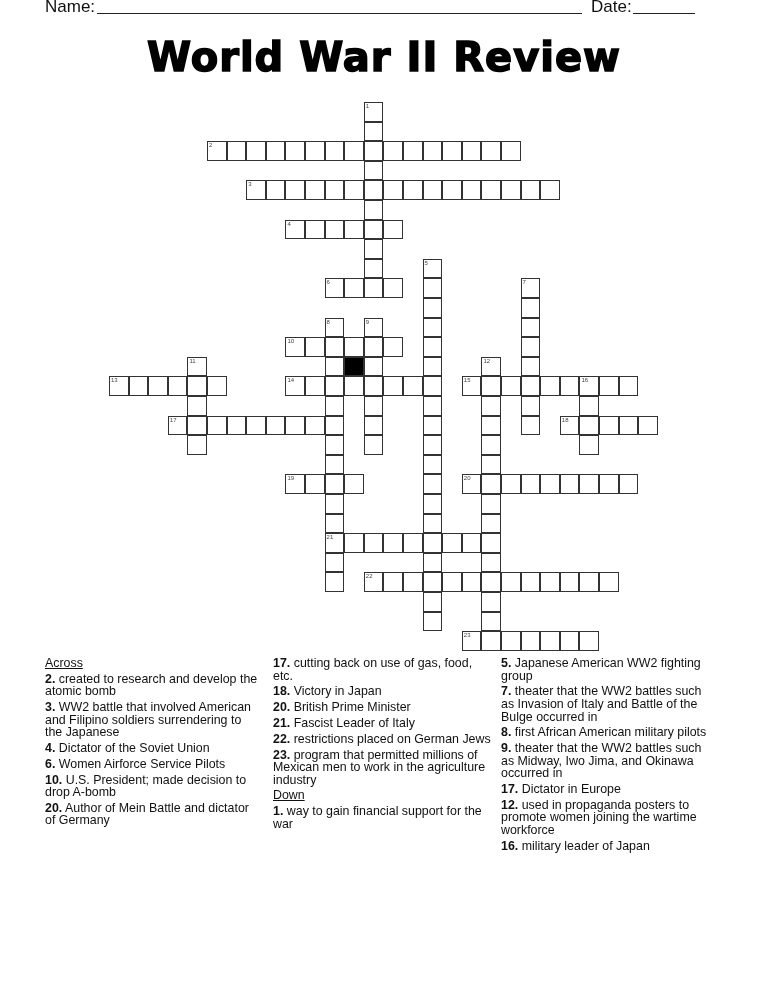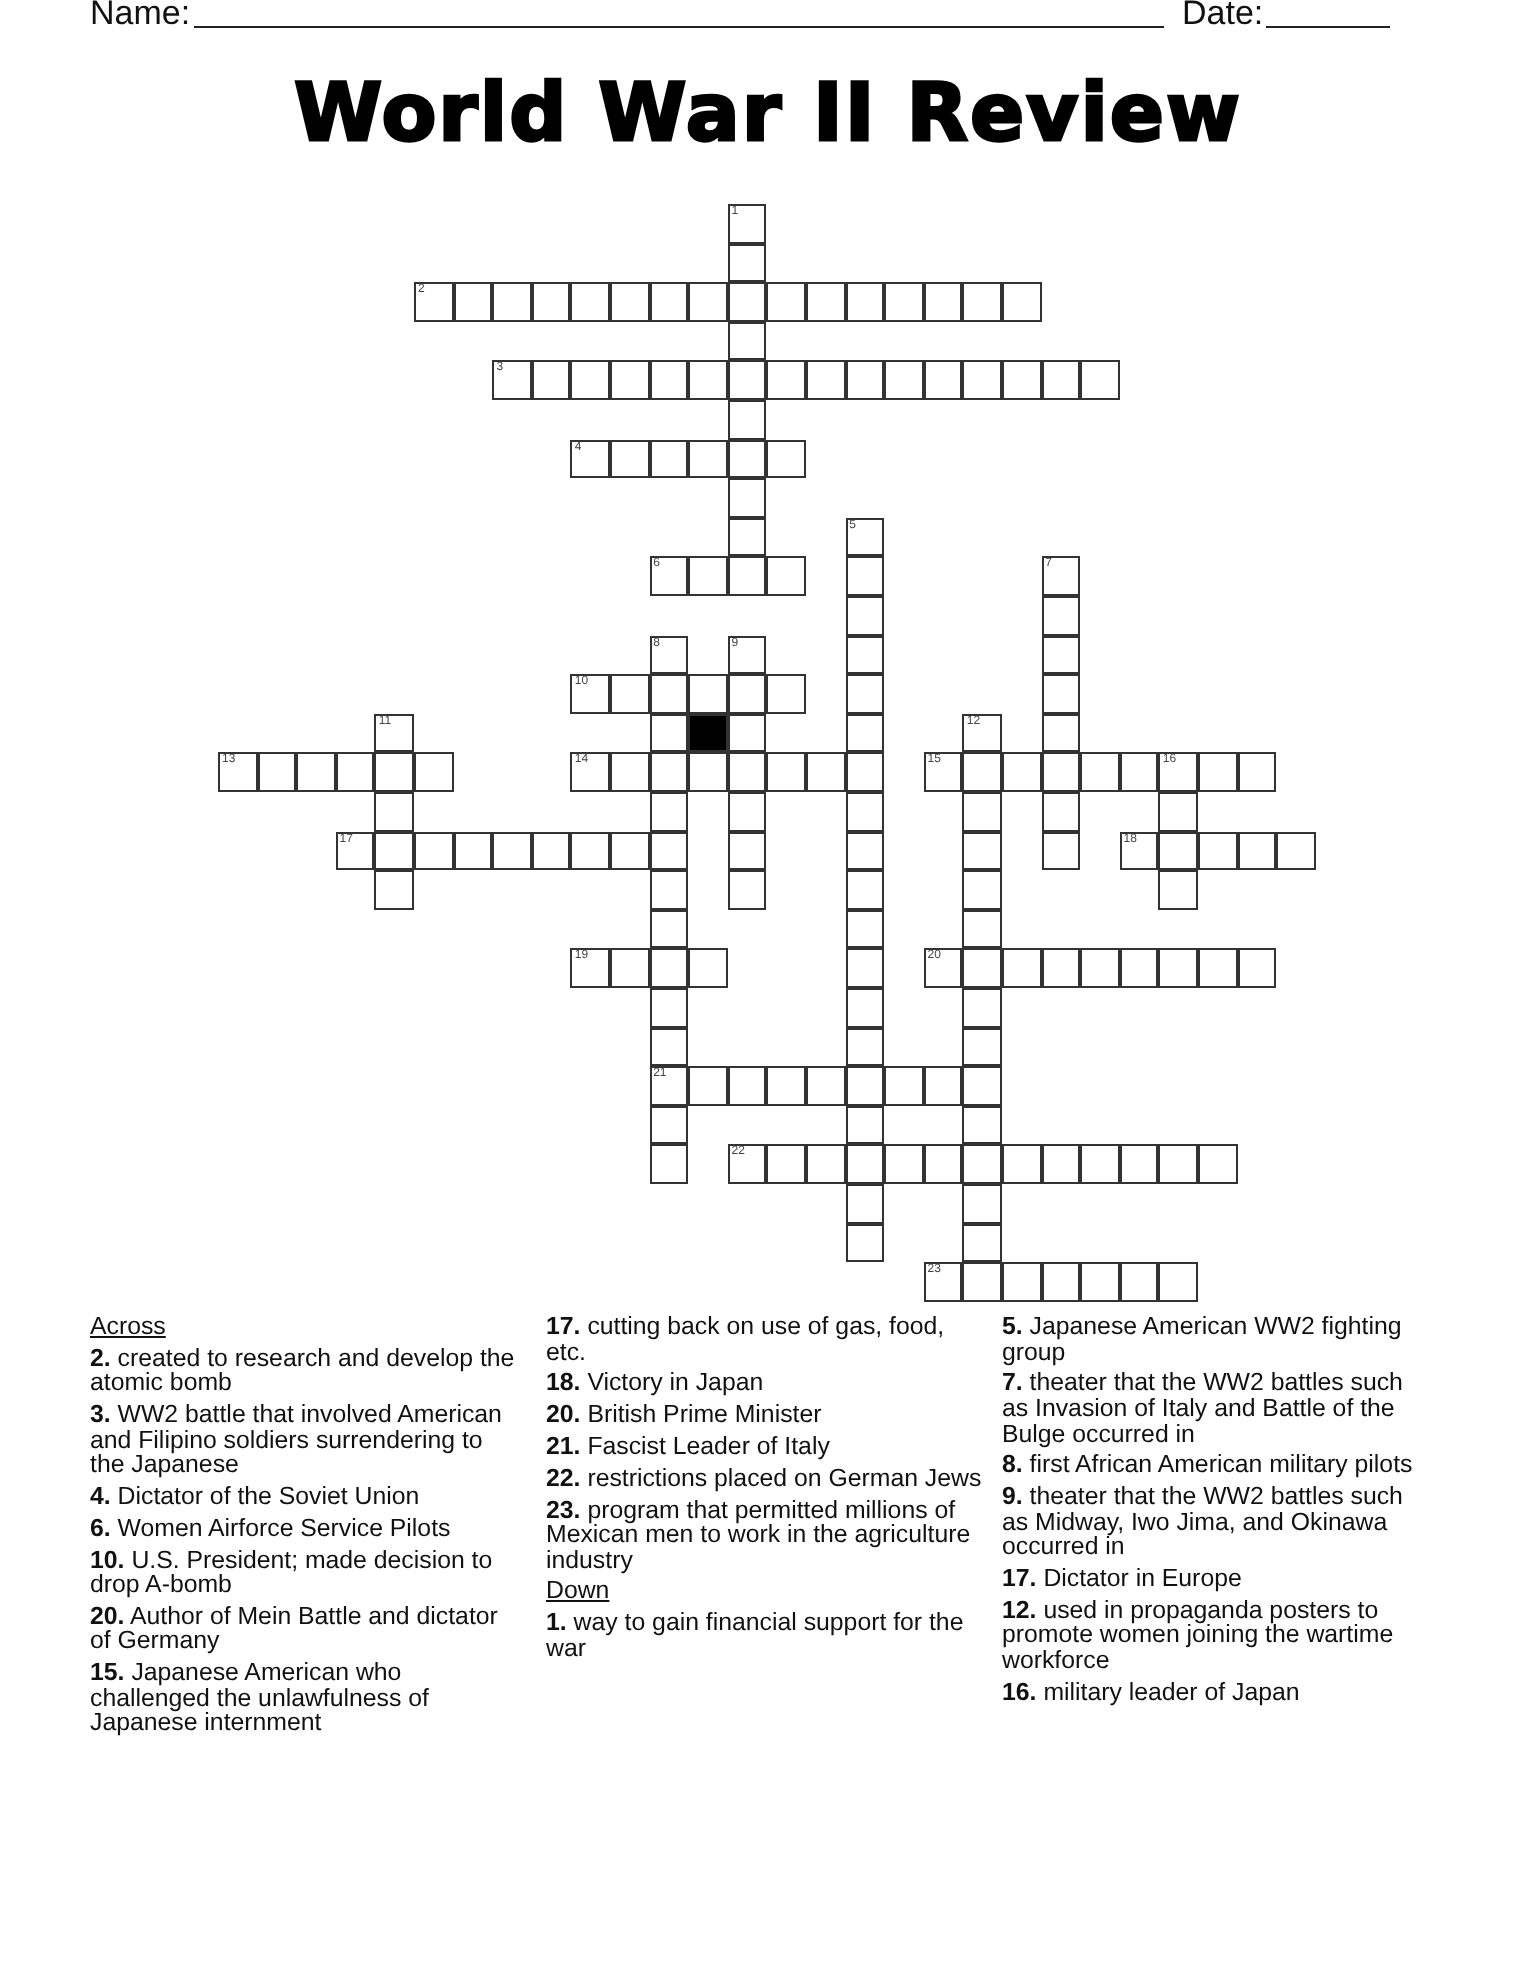--- a/index.html
+++ b/index.html
@@ -276,21 +276,20 @@
   </div>
 
 <div class="clues" id="col1">
   <div class="heading">Across</div>
   <div class="clue"><b>2.</b> <span>created to research and develop the atomic bomb</span></div>
   <div class="clue"><b>3.</b> <span>WW2 battle that involved American and Filipino soldiers surrendering to the Japanese</span></div>
   <div class="clue"><b>4.</b> <span>Dictator of the Soviet Union</span></div>
   <div class="clue"><b>6.</b> <span>Women Airforce Service Pilots</span></div>
   <div class="clue"><b>10.</b> <span>U.S. President; made decision to drop A-bomb</span></div>
   <div class="clue"><b>20.</b> <span>Author of Mein Battle and dictator of Germany</span></div>
-  <div class="clue"><b>15.</b> <span>Japanese American who challenged the unlawfulness of Japanese internment</span></div>
 </div>
 
 <div class="clues" id="col2">
   <div class="clue"><b>17.</b> <span>cutting back on use of gas, food, etc.</span></div>
   <div class="clue"><b>18.</b> <span>Victory in Japan</span></div>
   <div class="clue"><b>20.</b> <span>British Prime Minister</span></div>
   <div class="clue"><b>21.</b> <span>Fascist Leader of Italy</span></div>
   <div class="clue"><b>22.</b> <span>restrictions placed on German Jews</span></div>
   <div class="clue"><b>23.</b> <span>program that permitted millions of Mexican men to work in the agriculture industry</span></div>
   <div class="heading">Down</div>

